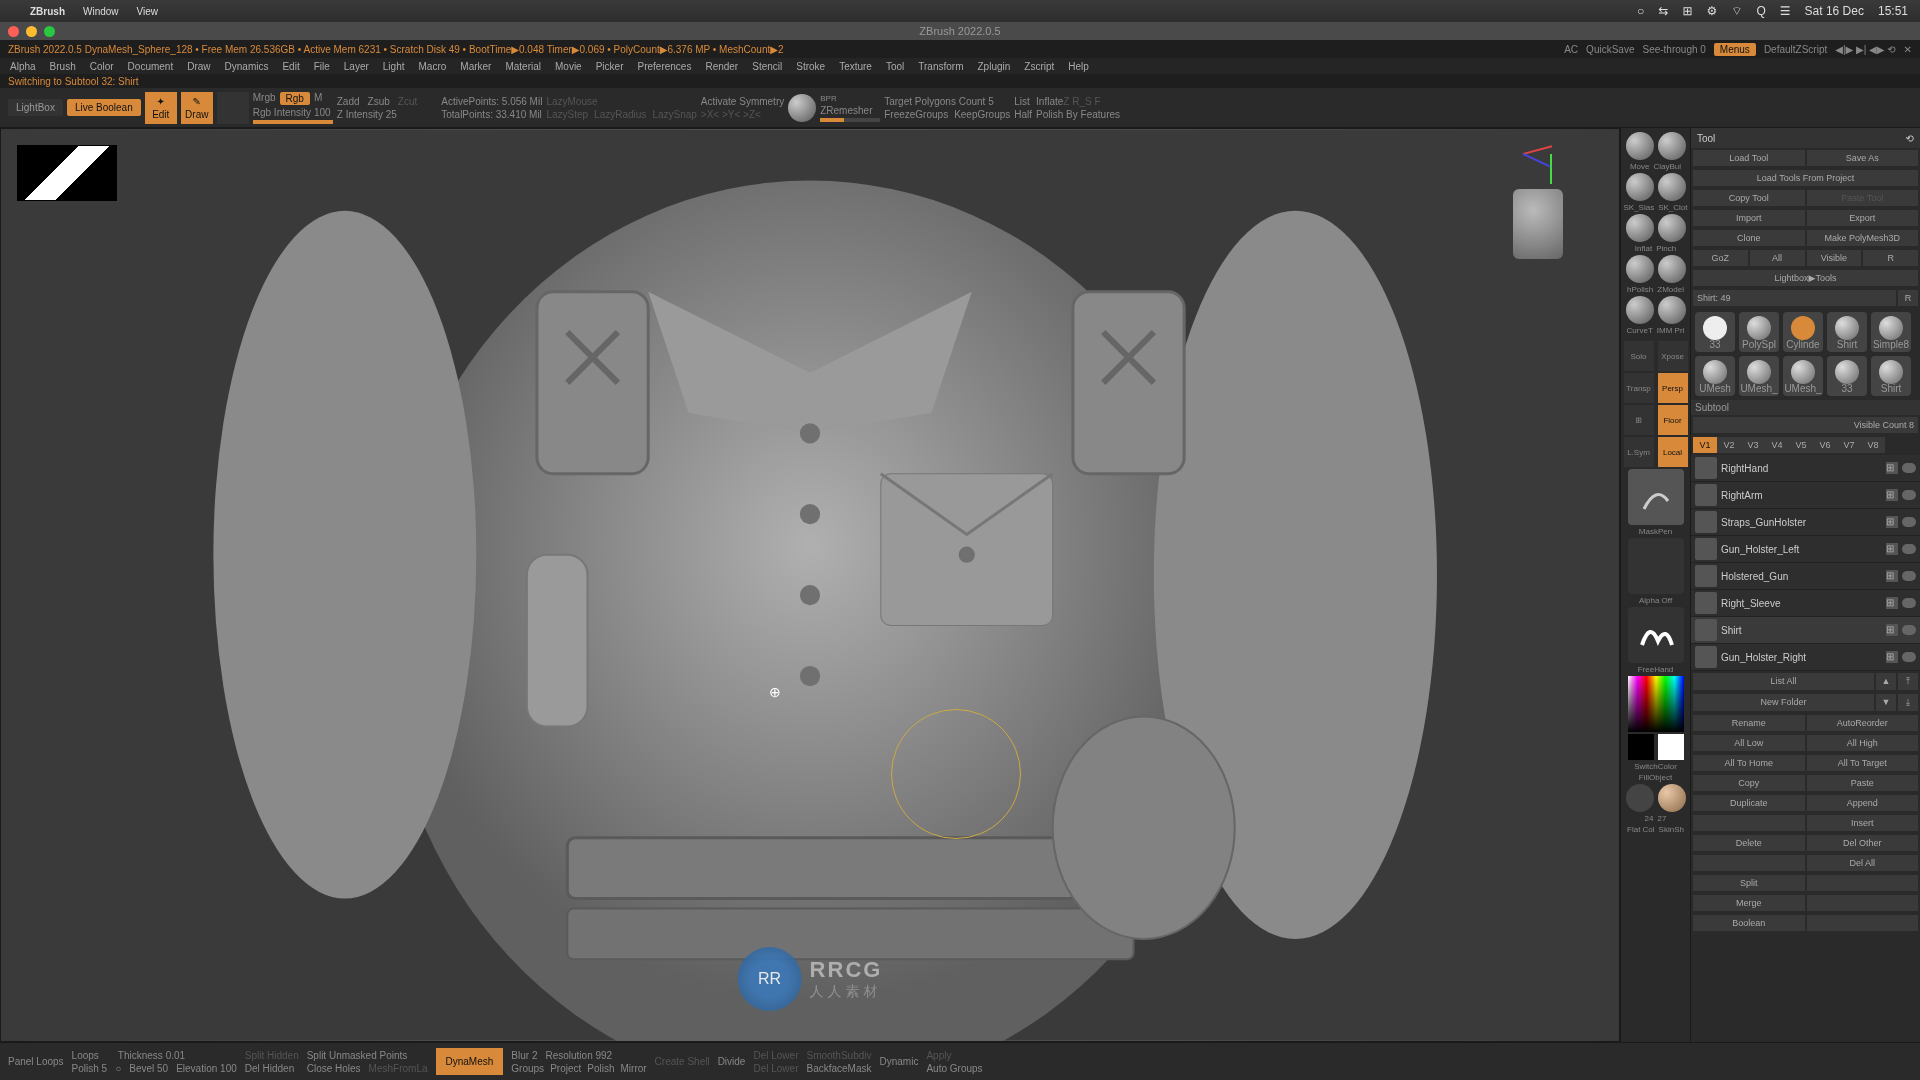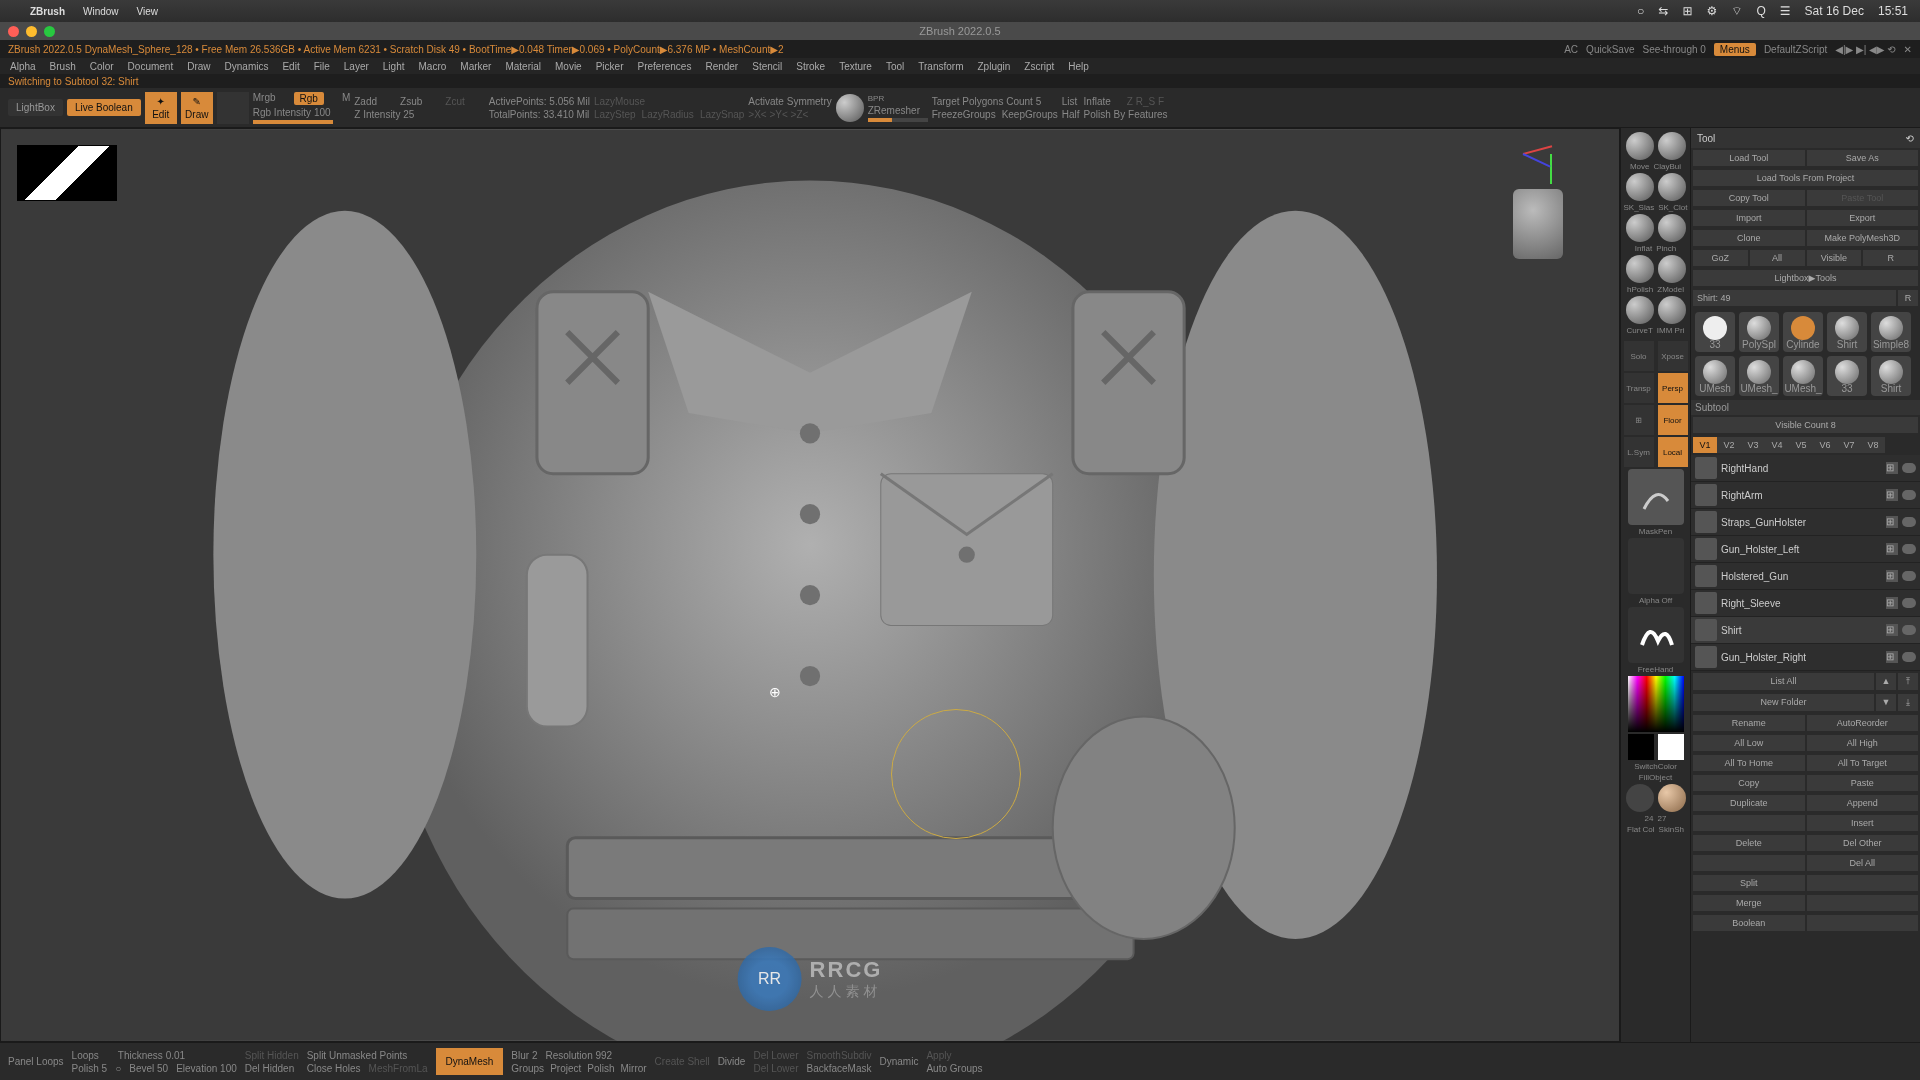--- a/index.html
+++ b/index.html
@@ -156,32 +156,32 @@
   <div class="tb-icon">
       <span>✦</span>
       <span>Edit</span>
     </div>
   <div class="tb-icon">
       <span>✎</span>
       <span>Draw</span>
     </div>
   <div class="tb-icon dark"></div>
   <div class="tb-group">
-    <div style="display:flex;gap:18px">
+    <div style="display:flex;gap:4px">
       <span>Mrgb</span>
       <span class="btn-orange">Rgb</span>
       <span>M</span>
     </div>
     <div>Rgb Intensity 100</div>
     <div class="slider">
         <div class="slider-fill" style="width:100%"></div>
       </div>
   </div>
   <div class="tb-group">
-    <div style="display:flex;gap:23px">
+    <div style="display:flex;gap:8px">
       <span>Zadd</span>
       <span>Zsub</span>
       <span style="color:#555">Zcut</span>
     </div>
     <div>Z Intensity 25</div>
   </div>
   <div class="tb-group" style="margin-left:20px">
     <div>ActivePoints: 5.056 Mil</div>
     <div>TotalPoints: 33.410 Mil</div>
   </div>
@@ -214,21 +214,21 @@
     <div style="display:flex;gap:6px">
       <span>FreezeGroups</span>
       <span>KeepGroups</span>
     </div>
   </div>
   <div class="tb-group">
     <div>List</div>
     <div>Half</div>
   </div>
   <div class="tb-group">
-    <div style="display:flex;gap:16px">
+    <div style="display:flex;gap:0">
         <span>Inflate</span>
         <span style="color:#555">Z R_S F</span>
       </div>
     <div>Polish By Features</div>
   </div>
 </div>
 
 <div class="main">
   <div class="viewport">
     <div class="viewport-img">
@@ -459,21 +459,21 @@
           <div class="rp-icon-ball"></div>
           <span>33</span>
         </div>
       <div class="rp-icon">
           <div class="rp-icon-ball"></div>
           <span>Shirt</span>
         </div>
     </div>
     <div class="rp-section-title">Subtool</div>
     <div class="rp-row">
-        <div class="rp-btn" style="text-align:center">Visible Count 8</div>
+        <div class="rp-btn" style="text-align:right">Visible Count 8</div>
       </div>
     <div class="rp-row" style="gap:0">
       <div class="rp-btn" style="background:#d88a3a;color:#111;flex:0 0 24px">V1</div>
       <div class="rp-btn" style="flex:0 0 24px">V2</div>
       <div class="rp-btn" style="flex:0 0 24px">V3</div>
       <div class="rp-btn" style="flex:0 0 24px">V4</div>
       <div class="rp-btn" style="flex:0 0 24px">V5</div>
       <div class="rp-btn" style="flex:0 0 24px">V6</div>
       <div class="rp-btn" style="flex:0 0 24px">V7</div>
       <div class="rp-btn" style="flex:0 0 24px">V8</div>

